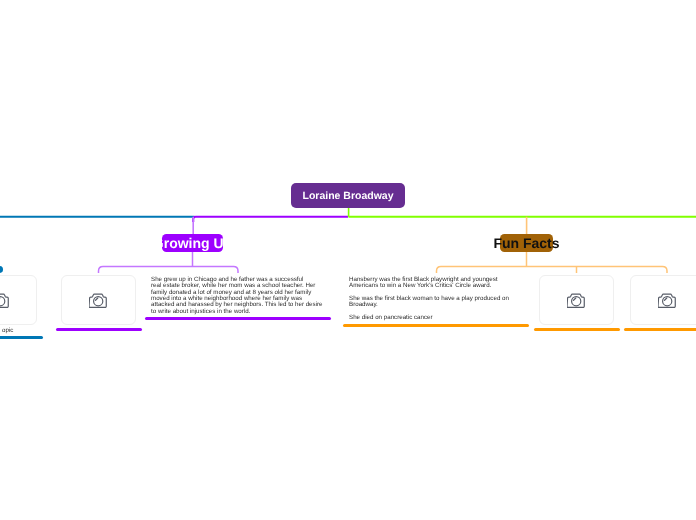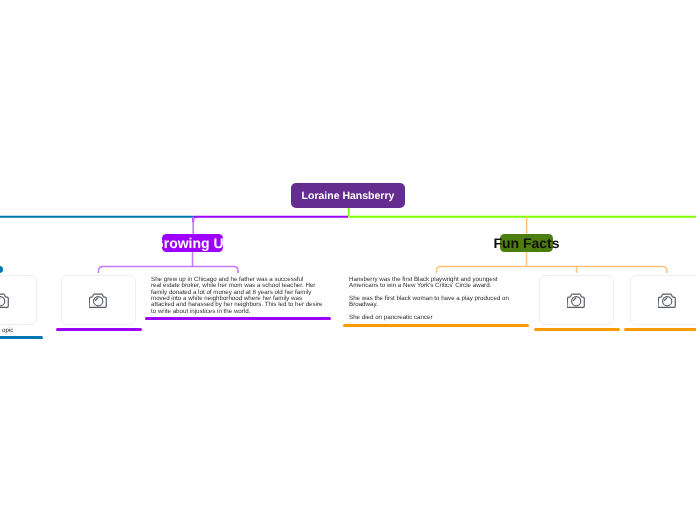--- a/index.html
+++ b/index.html
@@ -41,28 +41,28 @@
 
     <path d="M192.5 252 V266.5" stroke="#C477FF" stroke-width="1.5" fill="none"></path>
     <path d="M98.5 273 V271 q0 -4.5 4.5 -4.5 H233.5 q4.5 0 4.5 4.5 V273" stroke="#C477FF" stroke-width="1.5" fill="none"></path>
 
     <path d="M526.5 252 V266.5" stroke="#FFC477" stroke-width="1.5" fill="none"></path>
     <path d="M436.5 273 V271 q0 -4.5 4.5 -4.5 H662.5 q4.5 0 4.5 4.5 V273" stroke="#FFC477" stroke-width="1.5" fill="none"></path>
     <path d="M576.5 266.5 V273" stroke="#FFC477" stroke-width="1.5" fill="none"></path>
   </svg>
 
   <div class="node root">
-     <span>Loraine Hansberry</span>
+     <span>Loraine Broadway</span>
   </div>
 
   <div class="node topic" id="gu" style="left:162px;top:234px;width:61px;height:18px;background:#9D00FF;">
     <span>Growing Up</span>
   </div>
 
-  <div class="node topic" id="ff" style="left:500px;top:234px;width:53px;height:18px;background:#4d7c0f;color:#111;">
+  <div class="node topic" id="ff" style="left:500px;top:234px;width:53px;height:18px;background:#a16207;color:#111;">
     <span>Fun Facts</span>
   </div>
 
   <div class="card" style="left:61px;top:275px;width:75px;height:50px;">
     <svg class="cam" width="18.4" height="16.56" viewBox="0 0 36 32.4">
       <g fill="none" stroke="#585D68" stroke-width="2.35" stroke-linejoin="round" stroke-linecap="round">
         <path d="M1.1 12.3 a2.2 2.2 0 0 1 2.2 -2.2 h1.9 a2.0 2.0 0 0 0 1.8 -1.1 l1.6 -3.6 a2.0 2.0 0 0 1 1.8 -1.3 h14.1 a2.0 2.0 0 0 1 1.8 1.3 l1.6 3.6 a2.0 2.0 0 0 0 1.8 1.1 h1.9 a2.2 2.2 0 0 1 2.2 2.2 v15.8 a2.2 2.2 0 0 1 -2.2 2.2 h-29.4 a2.2 2.2 0 0 1 -2.2 -2.2 z"></path>
         <circle cx="18.0" cy="18.0" r="9.0"></circle>
         <path d="M12.8 16.2 l4.4 -4.4"></path>
       </g>

